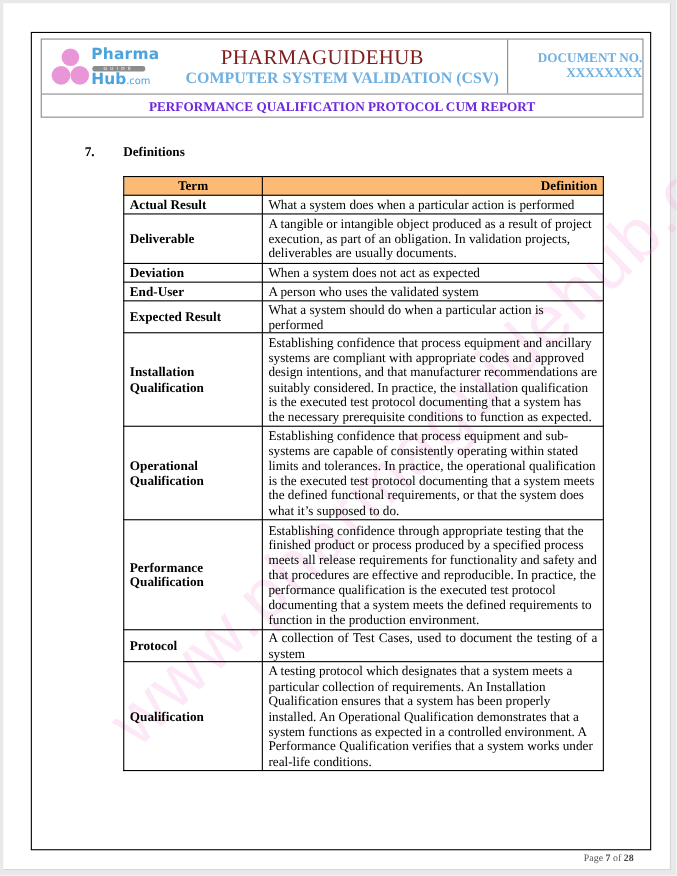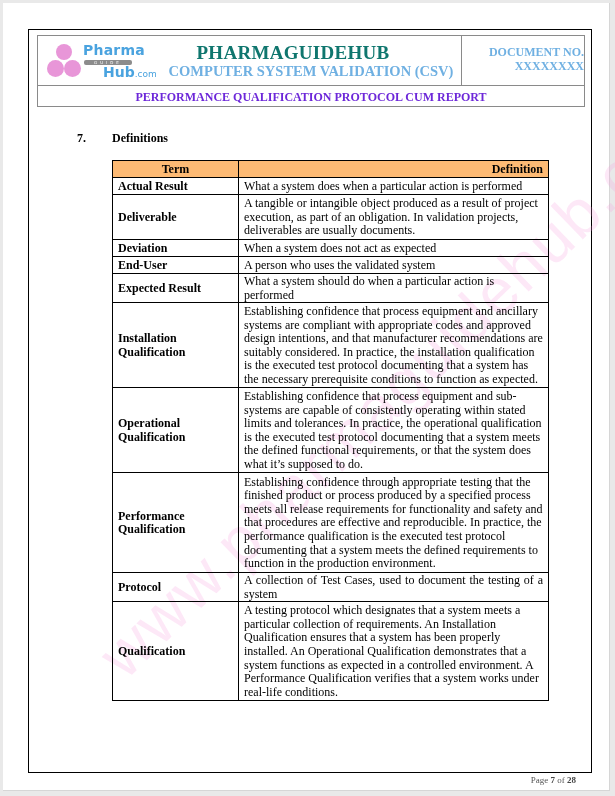--- a/index.html
+++ b/index.html
@@ -18,25 +18,25 @@
     position: absolute; left: 34px; top: 32px; width: 546px; height: 70px; border: 1px solid #8a8a8a;
   }
   .hdr-row1 { position: absolute; left: 0; top: 0; width: 546px; height: 49px; border-bottom: 1px solid #8a8a8a; }
   .hdr-divider { position: absolute; left: 423px; top: 0; width: 1px; height: 49px; background: #8a8a8a; }
   .logo { position: absolute; left: 6px; top: 6px; width: 100px; height: 38px; }
   .dot { position: absolute; border-radius: 50%; background: #e896d8; }
   .logo-text { position: absolute; left: 39px; font-family: "DejaVu Sans", sans-serif; color: #4aa3df; }
   .logo-pharma { top: 0px; font-size: 14px; font-weight: 600; letter-spacing: 0.2px; }
   .logo-guide { top: 18px; left: 40px; width: 48px; height: 5px; background: #8c8c8c; border-radius: 2px; }
   .logo-guide span { display:block; font-size: 4px; color:#fff; text-align:center; line-height:5px; letter-spacing:3px; font-family: "DejaVu Sans", sans-serif;}
-  .logo-hub { top: 22px; font-size: 14px; font-weight: 600; margin-left: 20px; }
+  .logo-hub { top: 22px; font-size: 14px; font-weight: 600; }
   .logo-hub small { font-size: 9px; font-weight: 400; }
   .brand-title {
     position: absolute; left: 140px; top: 6px; width: 230px; text-align: center;
-    font-size: 19px; font-weight: bold; color: #0f766e; letter-spacing: 0.3px;
+    font-size: 19px; font-weight: normal; color: #7f1d1d; letter-spacing: 0.3px;
   }
   .brand-subtitle {
     position: absolute; left: 128px; top: 27px; width: 290px; text-align: center;
     font-size: 14.5px; font-weight: bold; color: #6fb0e2;
   }
   .docno {
     position: absolute; left: 424px; top: 9px; width: 122px; text-align: right;
     font-size: 12px; font-weight: bold; color: #6fb0e2; line-height: 14px;
   }
   .hdr-row2 {

